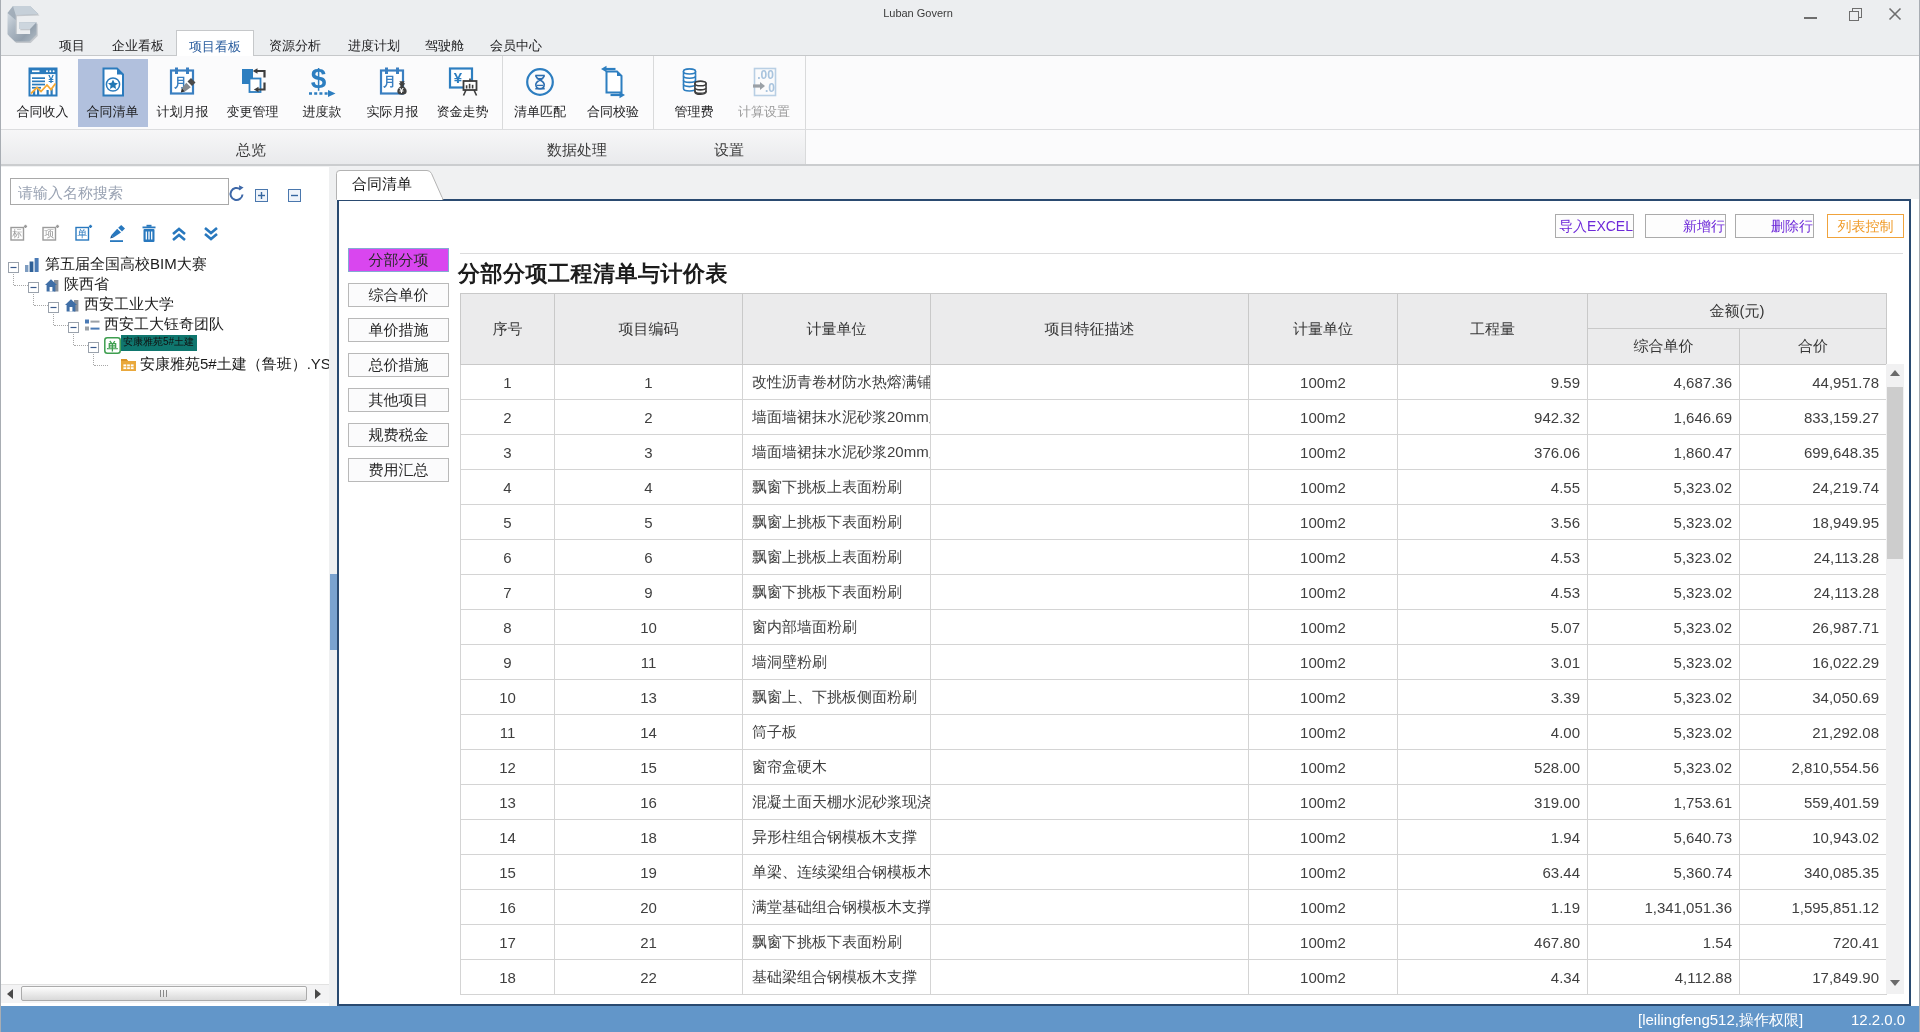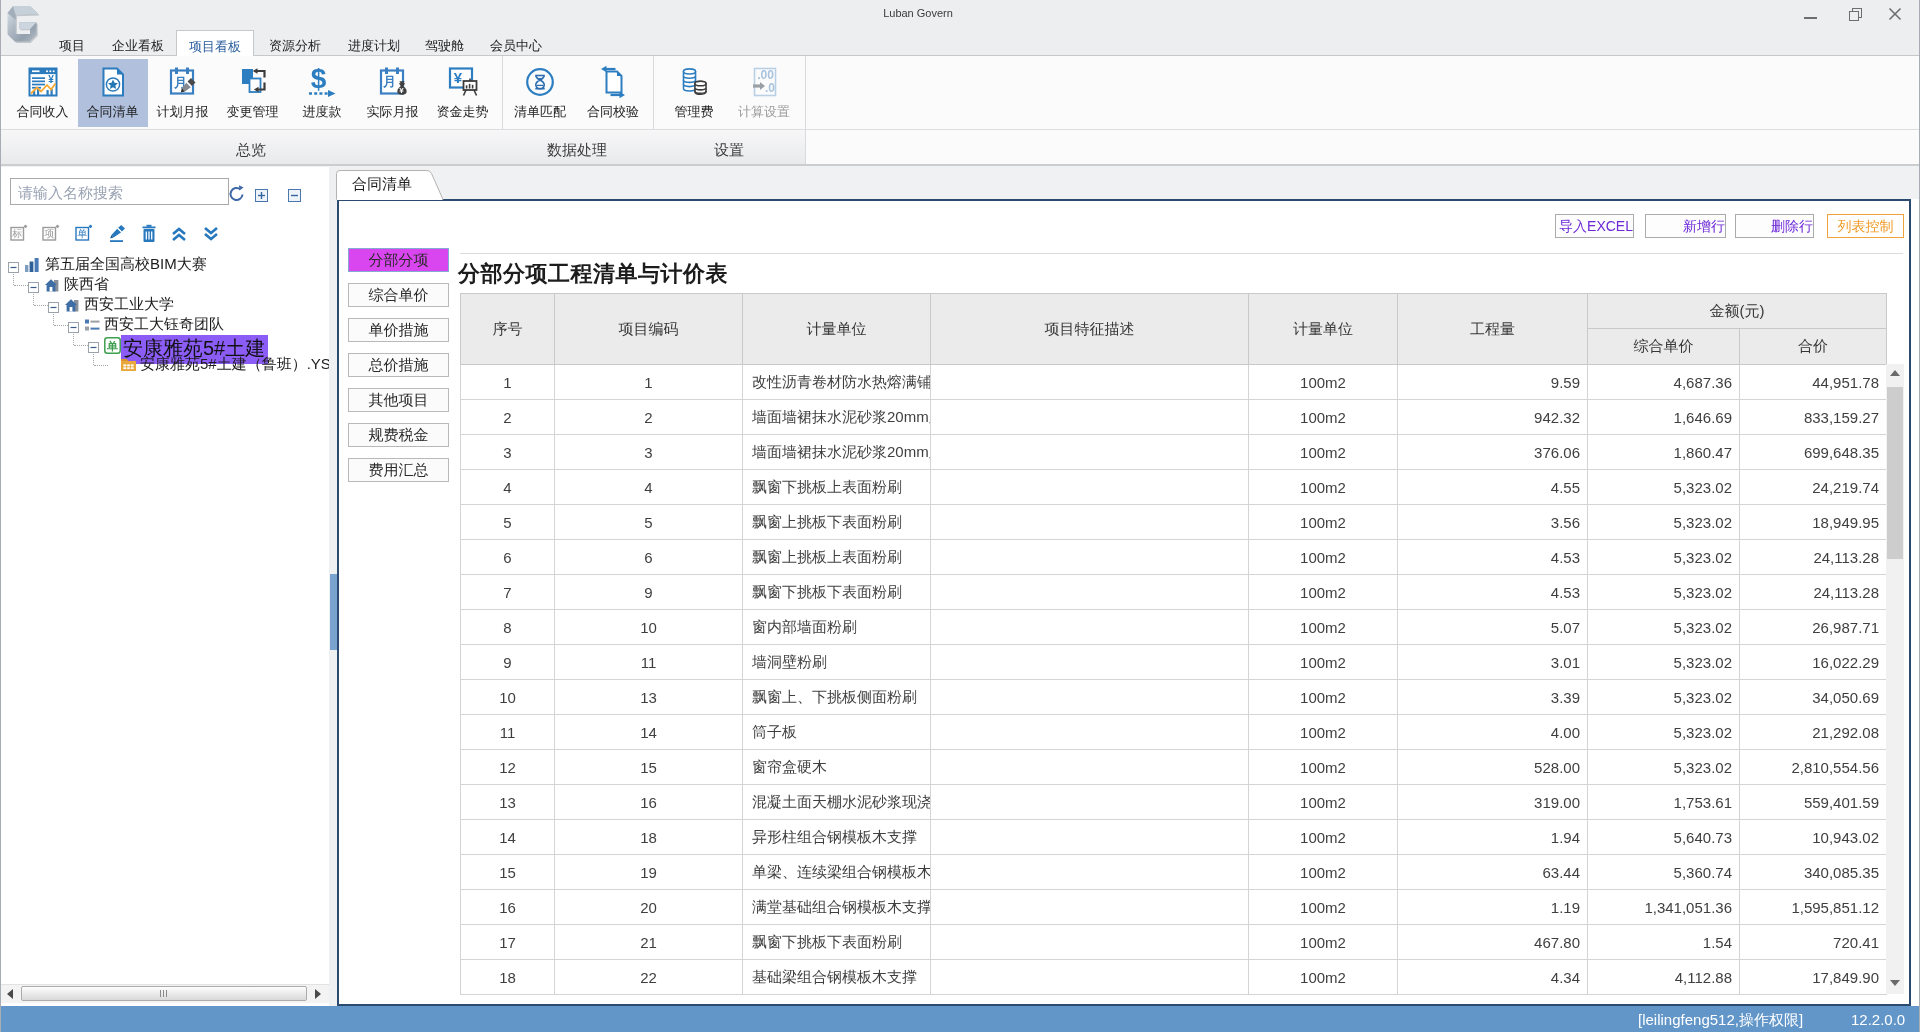--- a/index.html
+++ b/index.html
@@ -30,21 +30,21 @@
 #sphandle{position:absolute;left:330px;top:574px;width:7px;height:76px;background:#7ba3cf}
 #mainpanel{position:absolute;left:337px;top:199px;width:1574px;height:807px;background:#fff;border:2px solid #2a4a70}
 #statusbar{position:absolute;left:0;top:1006px;width:1920px;height:26px;background:#6296c9}
 .stext{position:absolute;top:1011px;font-size:15px;color:#fff}
 
 .wbtn{position:absolute;top:0}
 
 #searchbox{position:absolute;left:10px;top:178px;width:219px;height:27px;border:1px solid #a9a9a9;background:#fff}
 #searchbox span{display:block;margin:5px 0 0 7px;font-size:15px;color:#9aa3b3}
 .ttxt{position:absolute;font-size:15px;color:#1b1b1b;white-space:nowrap}
-.tsel{position:absolute;font-size:20px;color:#111;white-space:nowrap;background:#8b5cf6;padding:0 3px 2px 2px}
+.tsel{position:absolute;font-size:10px;color:#111;white-space:nowrap;background:#0f766e;padding:0 3px 2px 2px}
 .dotv{position:absolute;width:1px;border-left:1px dotted #a8a8a8}
 .doth{position:absolute;height:1px;border-top:1px dotted #a8a8a8}
 
 #hscroll{position:absolute;left:0px;top:984px;width:329px;height:19px;background:#f3f3f4;border-top:1px solid #e2e2e2}
 #hthumb{position:absolute;left:21px;top:986px;width:286px;height:15px;background:linear-gradient(#fdfdfd,#d9d9d9);border:1px solid #ababab;border-radius:2px}
 .grip{position:absolute;top:990px;width:1px;height:7px;background:#8a8a8a}
 .harrow{position:absolute;top:989px;width:0;height:0}
 
 .btn{position:absolute;top:214px;height:24px;background:#fdfdfd;border:1px solid #ababab;font-size:14px;color:#6d28d9;text-align:right;line-height:22px}
 #btnctl{position:absolute;top:214px;height:24px;background:#fff;border:1.5px solid #f0a33c;font-size:14px;color:#f09b28;text-align:center;line-height:22px}

